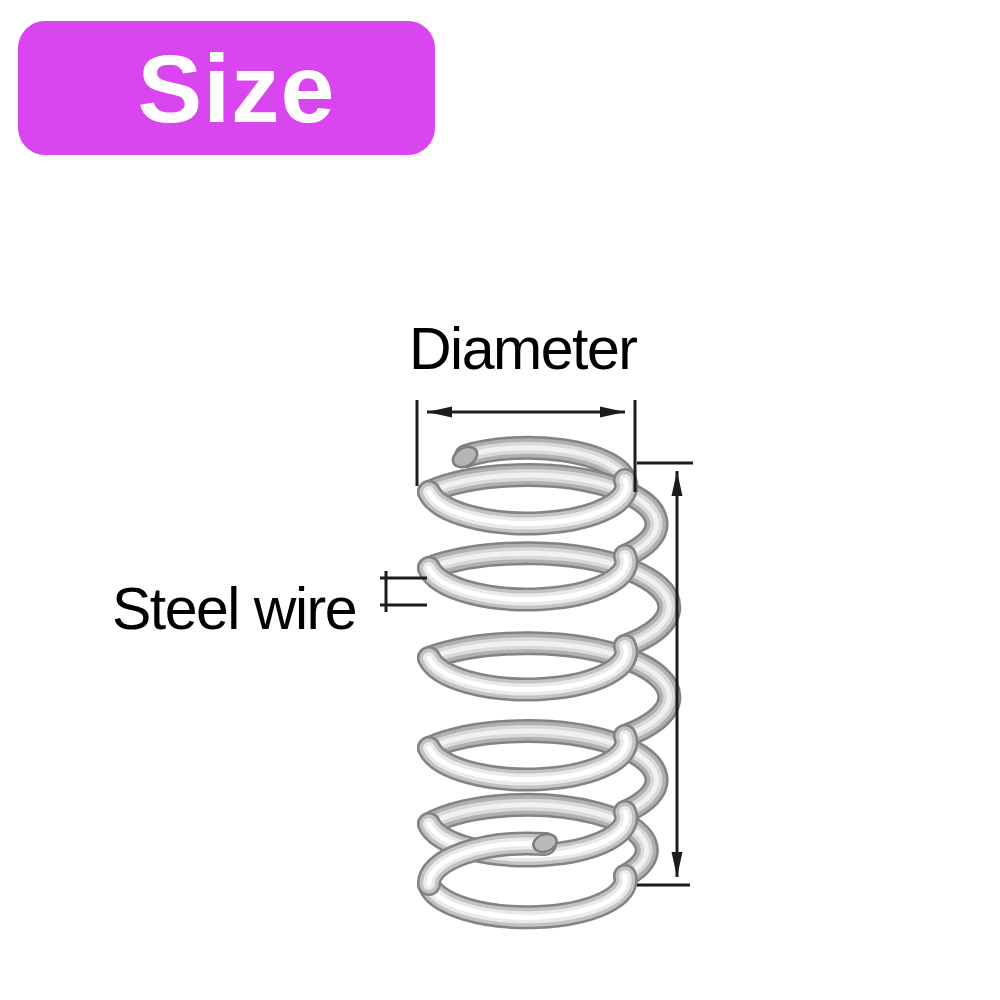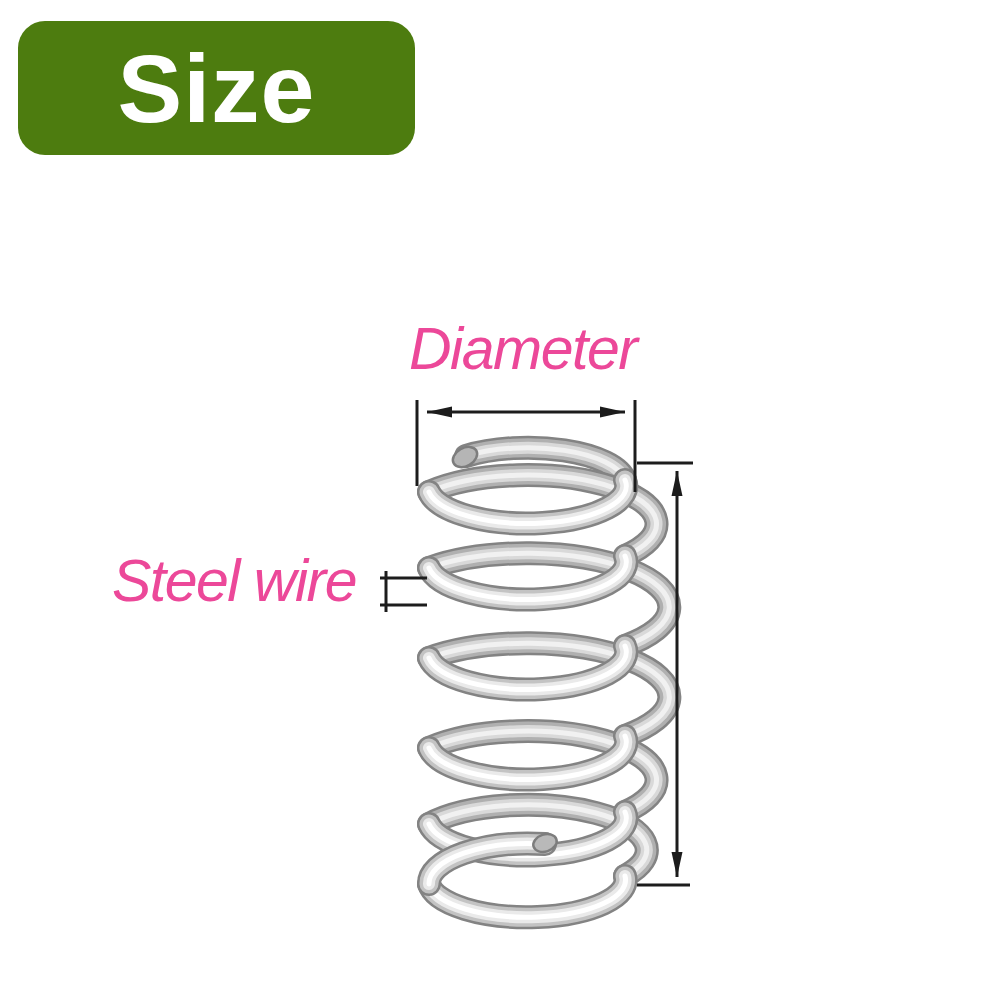--- a/index.html
+++ b/index.html
@@ -9,46 +9,45 @@
   }
   .stage{position:absolute;inset:0;}
   .size-badge{
     position:absolute;left:18px;top:21px;width:397px;height:134px;
     border-radius:27px;display:flex;align-items:center;justify-content:center;
   }
   .size-badge span{
     font-size:97px;font-weight:bold;letter-spacing:1px;line-height:1;
   }
   .lbl{
-    position:absolute;color:#ec4899;line-height:1;white-space:nowrap;
+    position:absolute;color:#000000;line-height:1;white-space:nowrap;
     letter-spacing:-1.5px;
-    font-style:italic;
   }
   .lbl.diameter{left:409px;top:320px;font-size:59px;}
-  .lbl.steelwire{left:112px;top:552px;font-size:59px;}
+  .lbl.steelwire{left:112px;top:580px;font-size:59px;}
   .lbl.length{left:700px;top:636px;font-size:62px;}
   svg.gfx{position:absolute;left:0;top:0;width:1000px;height:1000px;}
   
   .coil use{fill:none;stroke-linecap:round;}
   .coil use.l1{stroke:#838383;stroke-width:24px;}
   .coil use.l2{stroke:#c3c3c3;stroke-width:19px;}
   .coil use.l3{stroke:#eaeaea;stroke-width:12px;}
   .coil use.l4{stroke:#ffffff;stroke-width:5px;}
   g.backs use.l2{stroke:#b0b0b0;}
   g.backs use.l3{stroke:#d9d9d9;}
   g.backs use.l4{stroke:#f1f1f1;}
   
   .dim{stroke:#1c1c1c;stroke-width:3px;fill:none;}
 </style>
 </head>
 <body>
 
 <div class="stage">
 
-  <div class="size-badge" title="Size" style="background: #4d7c0f; color: rgb(255, 255, 255);">
+  <div class="size-badge" title="Size" style="background: #d946ef; color: rgb(255, 255, 255); padding-left: 20px;">
     <span>Size</span>
   </div>
 
   <div class="lbl diameter">Diameter</div>
   <div class="lbl steelwire">Steel wire</div>
 
   <svg class="gfx" viewBox="0 0 1000 1000">
     <defs>
       <marker id="ah" viewBox="0 0 26 16" markerWidth="26" markerHeight="16" refX="25" refY="8" orient="auto-start-reverse" markerUnits="userSpaceOnUse">
         <polygon points="0,2.5 25,8 0,13.5" fill="#1c1c1c"></polygon>

